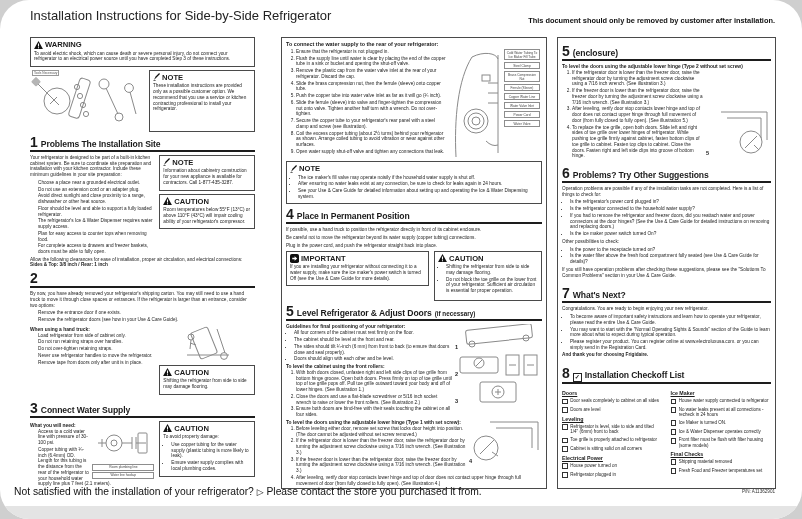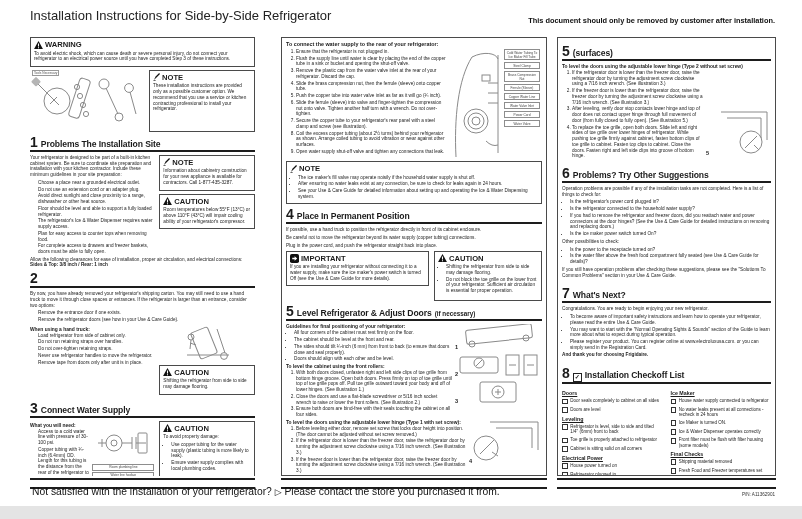--- a/index.html
+++ b/index.html
@@ -1,21 +1,21 @@
 <!DOCTYPE html>
 <html><head>
 <meta charset="utf-8">
 <style>
   html,body{margin:0;padding:0;background:#cfcfcf;}
   .page{position:relative;width:802px;height:519px;background:#ffffff;overflow:hidden;
-        font-family:"Liberation Sans",sans-serif;color:#1b1b1b;}
+        font-family:"Liberation Sans",sans-serif;color:#1b1b1b;border-radius:29px;}
   .title{position:absolute;left:30px;top:8px;font-size:13px;color:#222;}
   .notice{position:absolute;right:27px;top:16px;font-size:7.4px;font-weight:bold;color:#111;}
 
-  .col{position:absolute;top:37px;height:452px;display:flex;flex-direction:column;}
+  .col{position:absolute;top:37px;height:452px;display:flex;flex-direction:row;}
   .col1{left:30px;width:225px;}
   .col2{left:281px;width:266px;}
   .col3{left:557px;width:219px;}
   .colbody{flex:1;overflow:hidden;}
   .col2 .colbody,.col3 .colbody{border:1px solid #4a4a4a;padding:3px 4px;}
   .endrule{height:7px;border-top:2px solid #1d1d1d;border-bottom:2px solid #1d1d1d;margin-top:2px;}
 
   .abox{border:1px solid #4a4a4a;padding:2px 3px;margin-bottom:3px;background:#fff;}
   .bhead{display:flex;align-items:center;gap:2px;font-weight:bold;font-size:7.6px;margin-bottom:1.5px;}
   .bhead svg{display:block;}
@@ -52,21 +52,21 @@
   .minifig svg{display:block;}
   .fignum{position:absolute;left:-1px;bottom:0;font-size:5.6px;font-weight:bold;color:#222;}
 
   .ckcols{display:flex;gap:8px;}
   .ckcol{flex:1;min-width:0;}
   .ckhead{font-weight:bold;font-size:5.3px;text-decoration:underline;margin:3px 0 2px;}
   .ck{display:flex;gap:2.5px;font-size:4.5px;line-height:1.18;margin-bottom:2.5px;}
   .ckbox{flex:none;width:3.8px;height:3.8px;border:1px solid #333;margin-top:.4px;}
   .cktext{flex:1;}
 
-  .footer{position:absolute;left:32px;right:27px;top:486px;display:flex;align-items:flex-end;justify-content:space-between;}
+  .footer{position:absolute;left:14px;right:27px;top:486px;display:flex;align-items:center;justify-content:space-between;}
   .fleft{font-size:10.3px;color:#111;}
   .farrow{font-size:9px;}
   .fpn{font-size:4.6px;color:#333;}
   .graybar{position:absolute;left:0;right:0;top:506px;height:13px;background:#e4e4e4;}
   .gline{stroke:#8a8a8a;fill:none;stroke-width:1;}
   .gfill{fill:#b5b5b5;}
 </style>
 </head>
 <body>
 
@@ -447,21 +447,21 @@
 
     </div>
     <div class="endrule"></div>
   </div>
 
   <div class="col col3">
     <div class="colbody">
 
       <div class="shead">
         <span class="snum">5</span>
-        <span class="stitle">(surfaces)</span>
+        <span class="stitle">(enclosure)</span>
       </div>
       <div class="sboldline">To level the doors using the adjustable lower hinge (Type 2 without set screw)</div>
       <div>
         <div class="figs" style="width:64px;margin-top:40px;">
           <div class="minifig">
             <svg width="62" height="46" viewBox="0 0 62 46">
                 <path class="gline" d="M14 2 H60 V30"></path>
                 <path class="gline" d="M20 8 H54 V28"></path>
                 <circle class="gline" cx="44" cy="32" r="11"></circle>
                 <path class="gline" d="M38 38 L50 26 M47 35 l5 5"></path>

